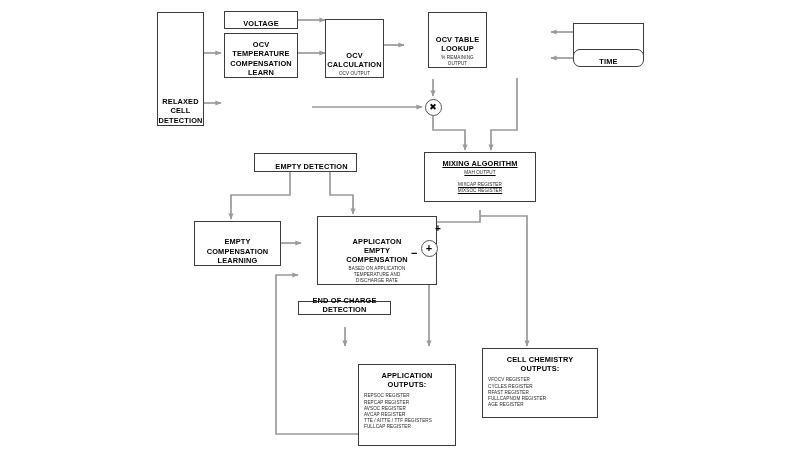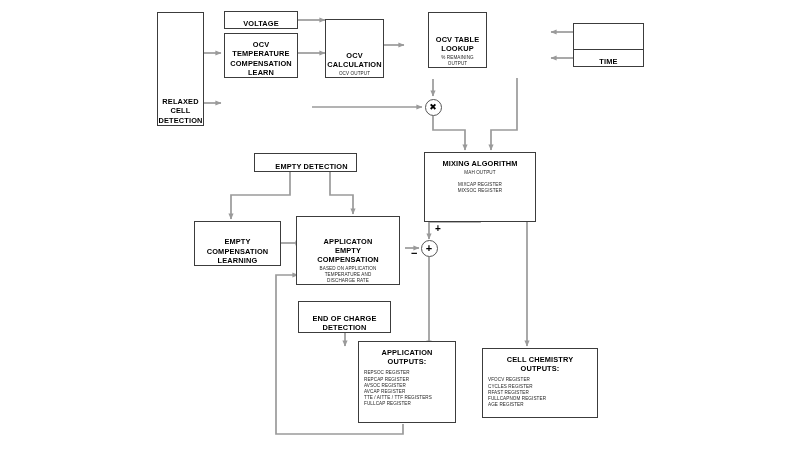--- a/index.html
+++ b/index.html
@@ -145,31 +145,31 @@
       </div>
   </div>
 
 
   <div class="node" style="left:573px;top:23px;width:71px;height:35px;">
     <div class="ttl">
         <div>CURRENT</div>
       </div>
   </div>
 
-  <div class="node" style="left:573px;top:49px;width:71px;height:18px;">
+  <div class="node" style="left:573px;top:49px;width:71px;height:18px;border-radius:7px;">
     <div class="ttl">
         <div>TIME</div>
       </div>
   </div>
 
   <div class="op" style="left:424.5px;top:98.5px;">
     <span style="font-size:9px;">✖</span>
   </div>
 
-  <div class="node topalign" style="left:424px;top:152px;width:112px;height:70px;">
+  <div class="node topalign" style="left:424px;top:152px;width:112px;height:50px;text-decoration:underline;">
     <div class="ttl">
         <div>MIXING ALGORITHM</div>
       </div>
     <div class="sub">mAH OUTPUT</div>
     <div class="regs" style="align-self:center;text-align:center;padding-left:0;margin-top:6px;">
         <div>MIXCAP REGISTER</div>
         <div>MIXSOC REGISTER</div>
       </div>
   </div>
 
@@ -180,47 +180,47 @@
   </div>
 
   <div class="node" style="left:194px;top:221px;width:87px;height:45px;">
     <div class="ttl">
         <div>EMPTY</div>
         <div>COMPENSATION</div>
         <div>LEARNING</div>
       </div>
   </div>
 
-  <div class="node" style="left:296px;top:216px;width:104px;height:69px;">
+  <div class="node" style="left:317px;top:216px;width:120px;height:69px;">
     <div class="ttl">
         <div>APPLICATON</div>
         <div>EMPTY</div>
         <div>COMPENSATION</div>
       </div>
     <div class="sub">
         <div>BASED ON APPLICATION</div>
         <div>TEMPERATURE AND</div>
         <div>DISCHARGE RATE</div>
       </div>
   </div>
 
   <div class="op" style="left:420.5px;top:239.5px;">
     <span>+</span>
   </div>
   <div class="sign" style="left:435px;top:224px;">+</div>
   <div class="sign" style="left:411px;top:248px;font-size:11px;">−</div>
 
-  <div class="node" style="left:298px;top:301px;width:93px;height:32px;">
+  <div class="node" style="left:298px;top:301px;width:93px;height:14px;">
     <div class="ttl">
         <div>END OF CHARGE</div>
         <div>DETECTION</div>
       </div>
   </div>
 
-  <div class="node topalign" style="left:358px;top:341px;width:98px;height:82px;">
+  <div class="node topalign" style="left:358px;top:364px;width:98px;height:82px;">
     <div class="ttl" style="align-self:center;">
         <div>APPLICATION</div>
         <div>OUTPUTS:</div>
       </div>
     <div class="regs">
         <div>REPSOC REGISTER</div>
         <div>REPCAP REGISTER</div>
         <div>AVSOC REGISTER</div>
         <div>AVCAP REGISTER</div>
         <div>TTE / AITTE / TTF REGISTERS</div>

